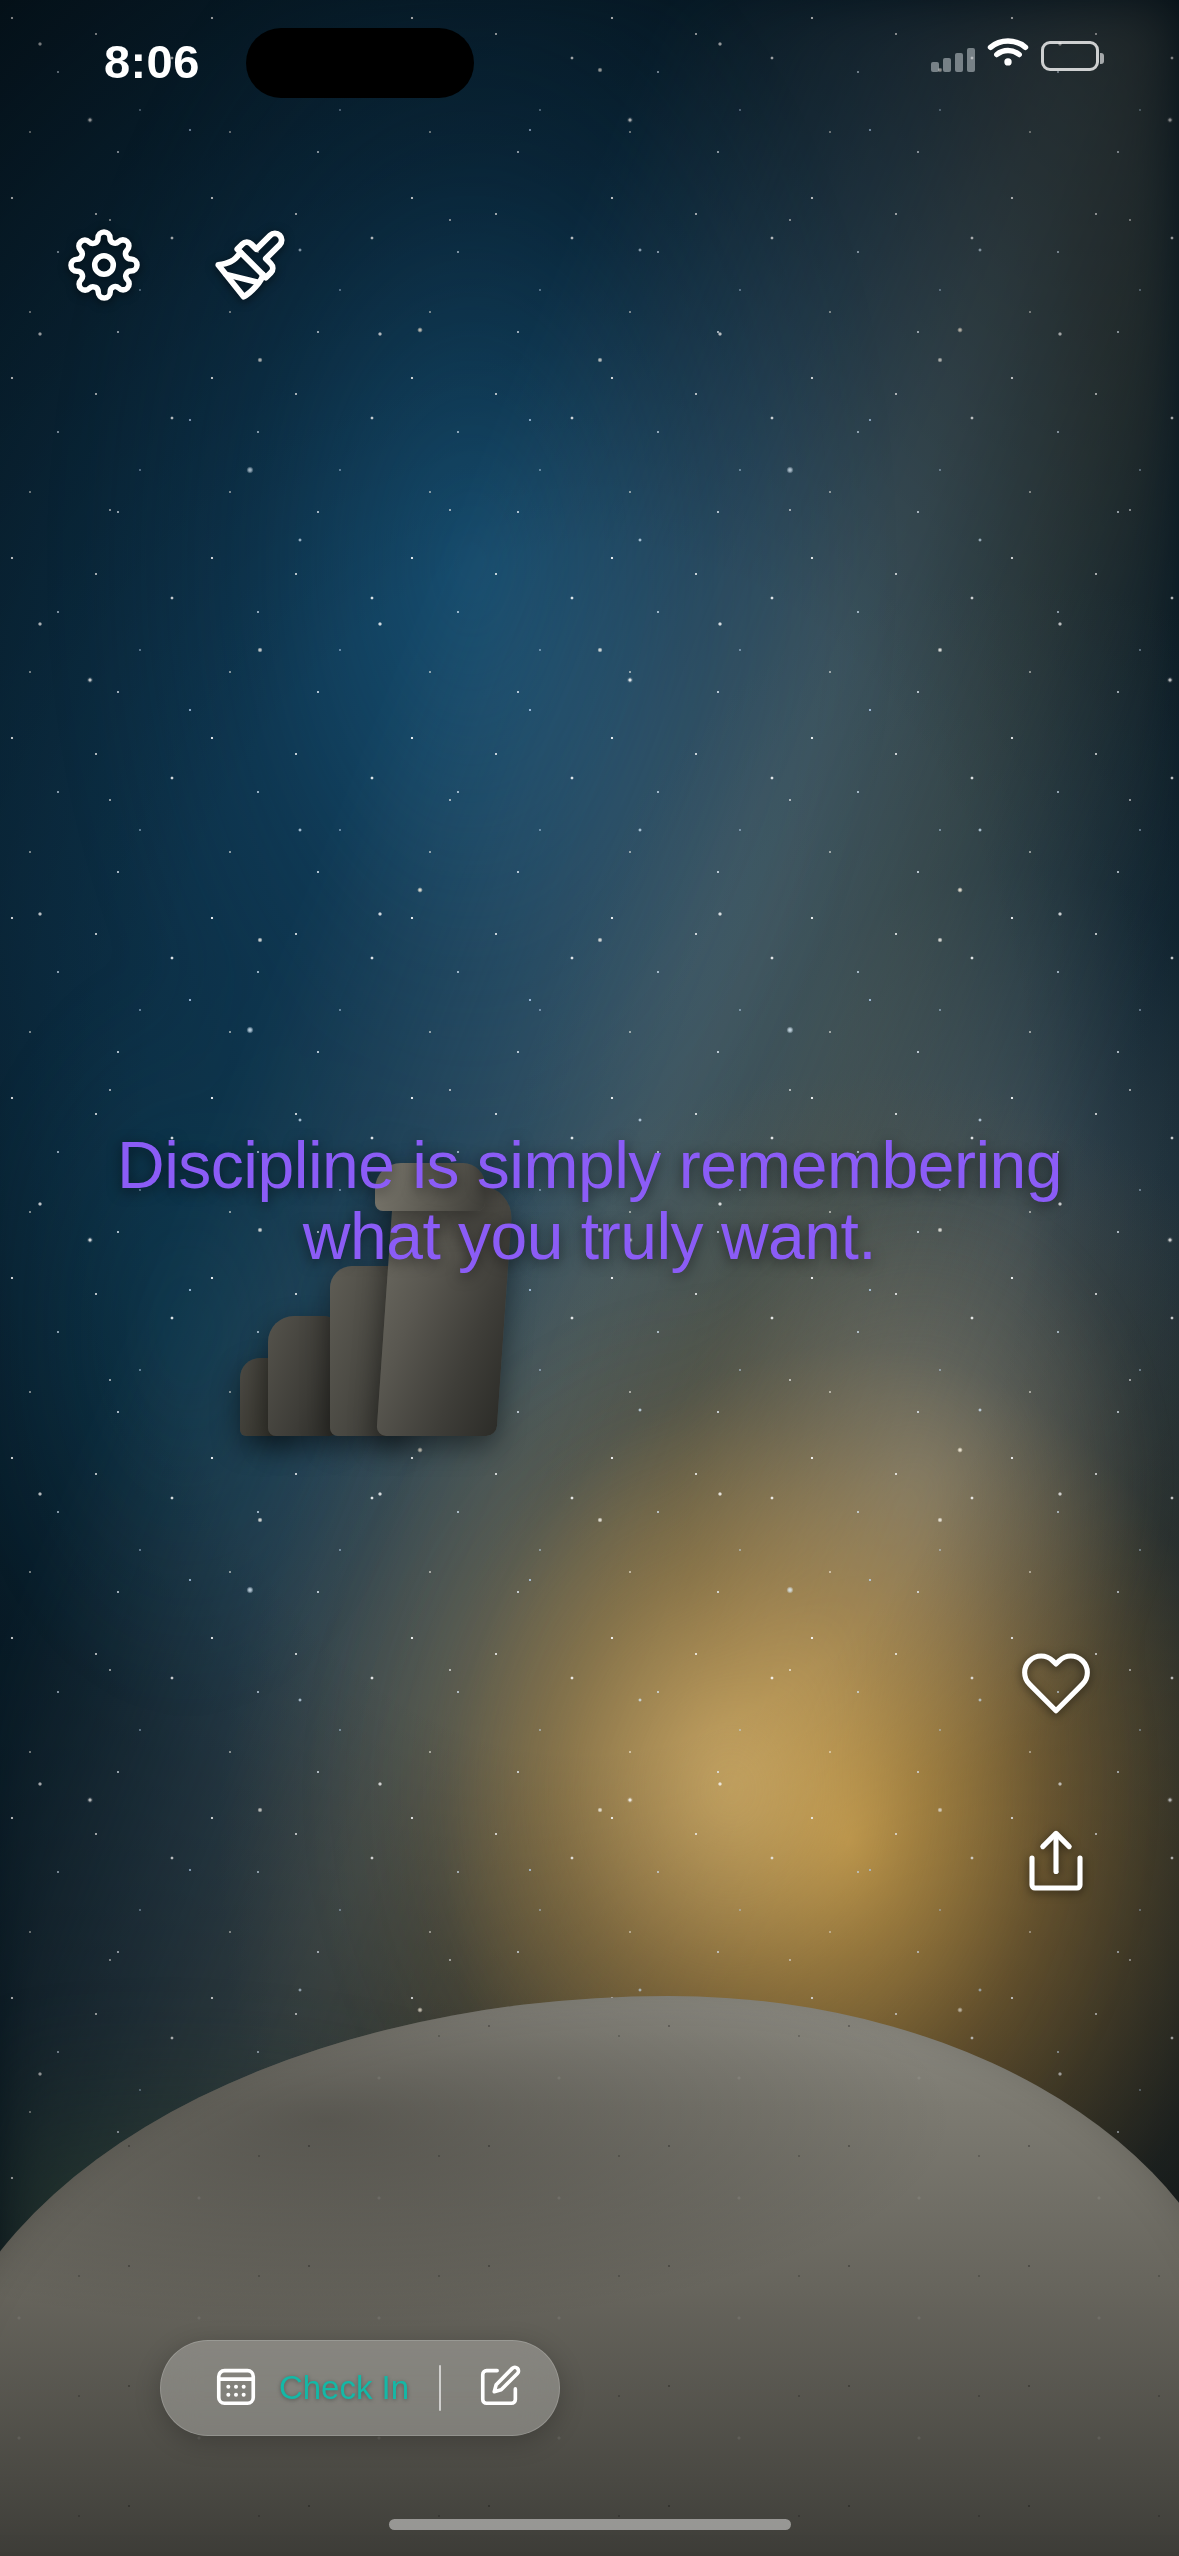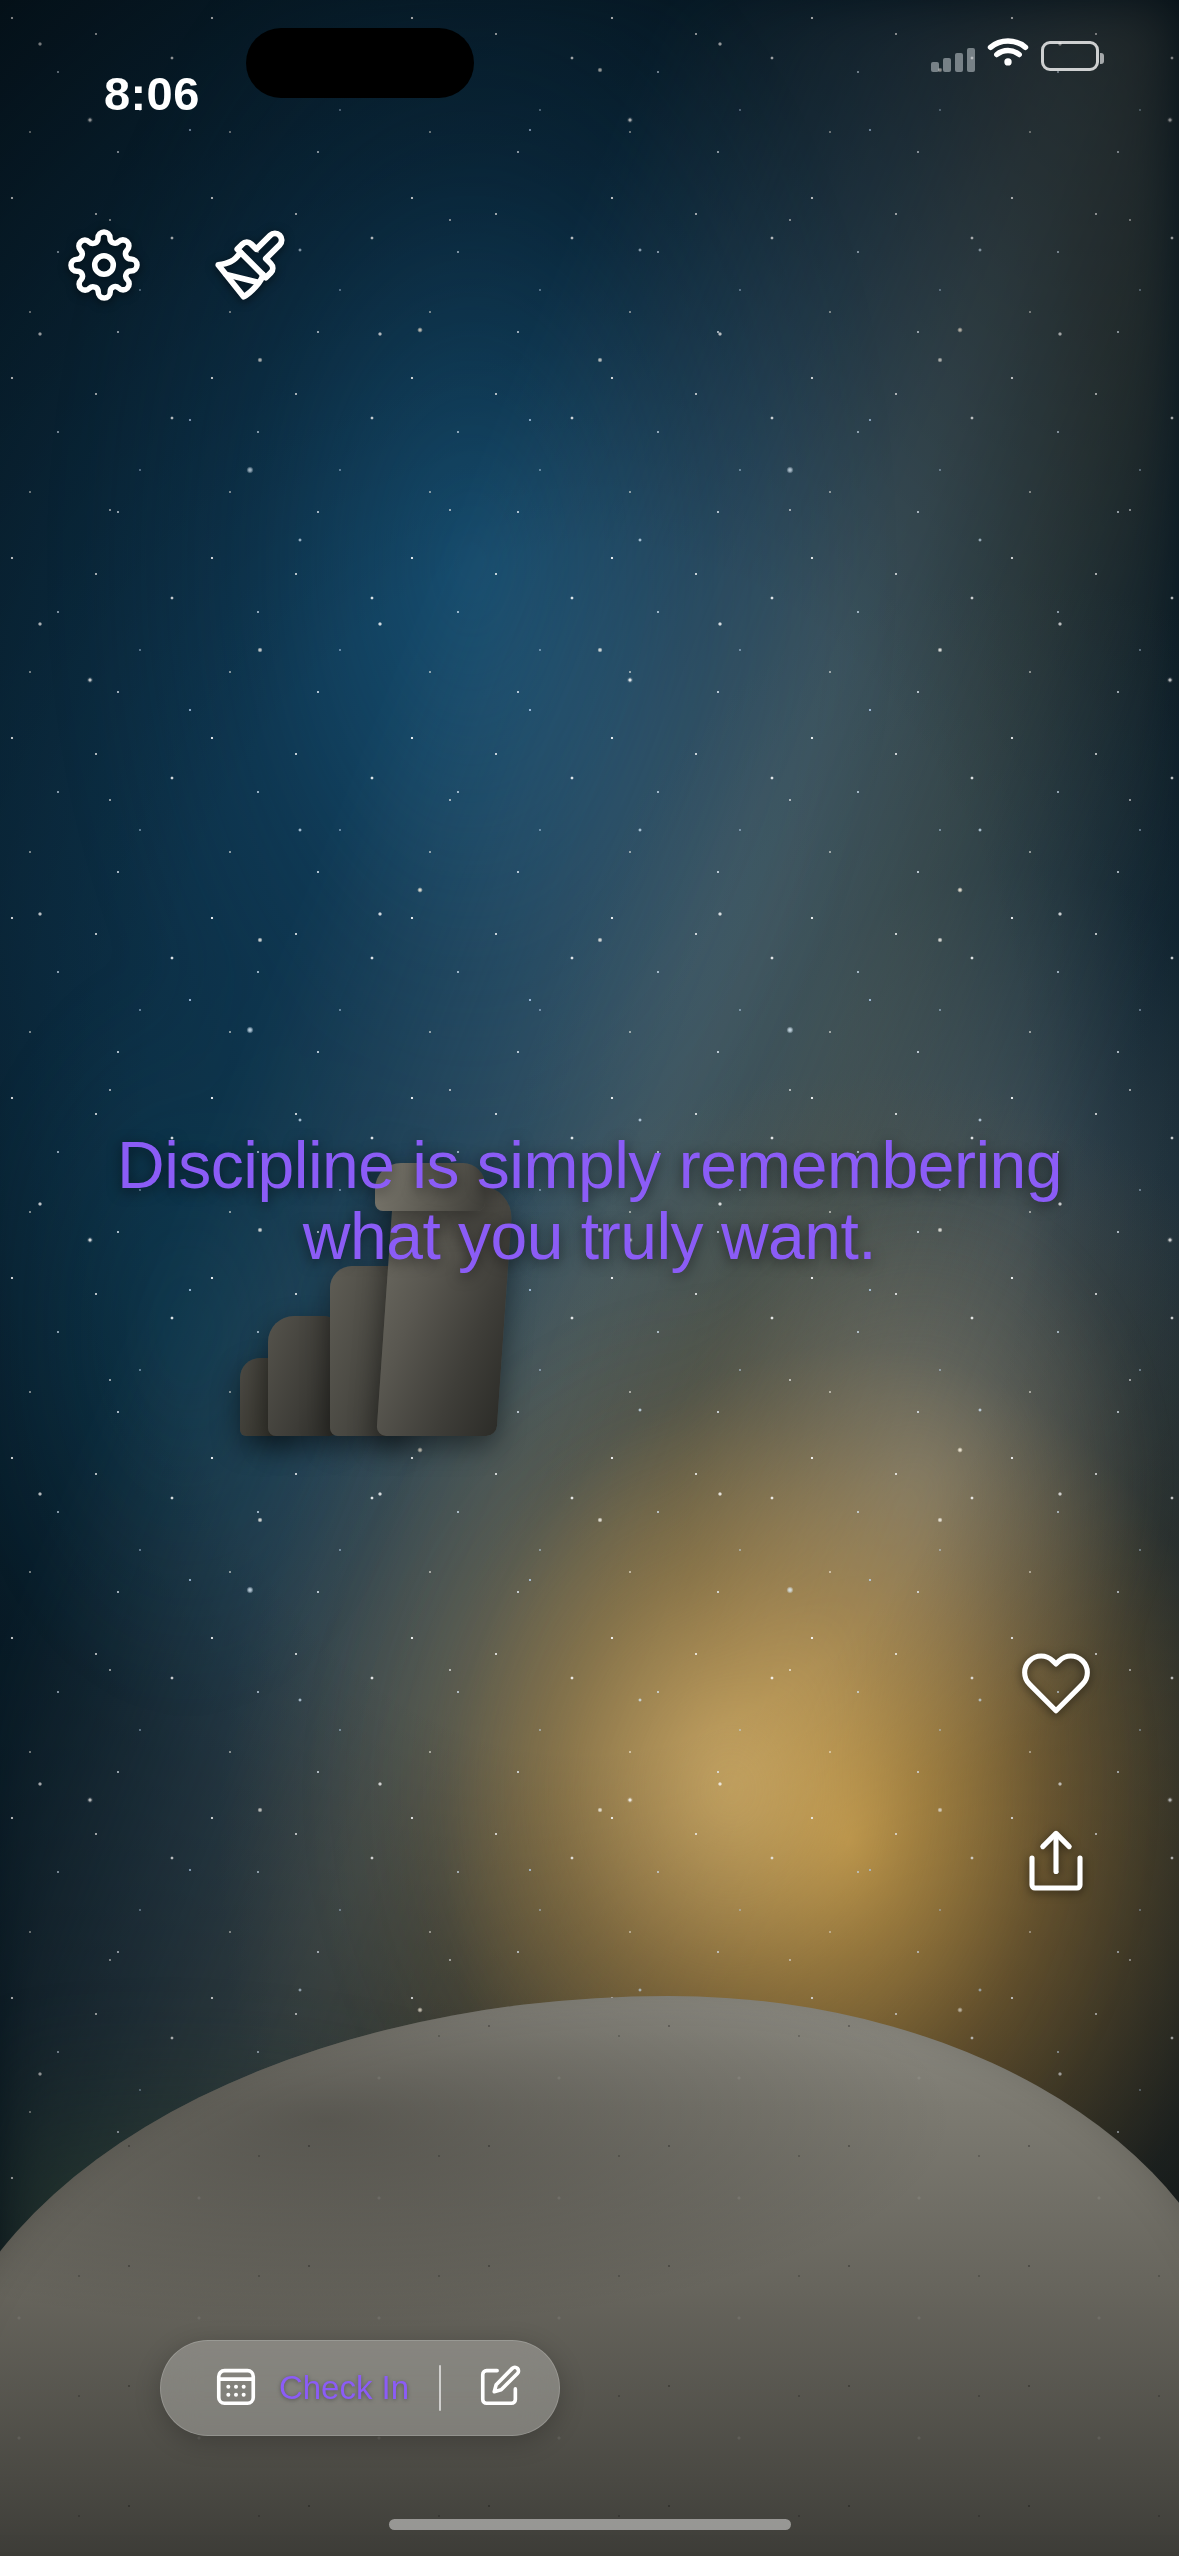--- a/index.html
+++ b/index.html
@@ -146,21 +146,20 @@
   
   .statusbar {
     position:absolute; top:0; left:0; right:0; height:130px;
     z-index:40;
   }
   .sb-time {
     position:absolute; left:104px; top:34px;
     font-size:47px; font-weight:700; color:#fff;
     letter-spacing:.4px;
     font-family:"Liberation Sans", sans-serif;
-    margin-top:32px;
   }
   .dynamic-island {
     position:absolute; left:246px; top:28px;
     width:228px; height:70px;
     background:#000; border-radius:38px;
   }
   .sb-right { position:absolute; right:80px; top:38px; display:flex; align-items:center; gap:12px; }
   .cell-bars { display:flex; align-items:flex-end; gap:4px; height:32px; opacity:.45; }
   .cell-bars i { display:block; width:8px; background:#e8eef2; border-radius:2px; }
   .cell-bars i:nth-child(1){height:10px}
@@ -225,21 +224,21 @@
     border:1px solid rgba(255,255,255,0.16);
     display:flex; align-items:center;
     z-index:35;
     box-shadow: 0 6px 26px rgba(0,0,0,0.22);
   }
   .checkin {
     flex:1; display:flex; align-items:center; justify-content:center; gap:20px;
     height:100%; cursor:pointer; padding-left:22px;
   }
   .checkin-label {
-    color:#8b5cf6; font-size:33px; font-weight:400;
+    color:#14b8a6; font-size:33px; font-weight:400;
     text-shadow:0 1px 4px rgba(0,0,0,0.35);
     white-space:nowrap;
   }
   .bar-divider {
     width:2px; height:46px; background:rgba(255,255,255,0.62); border-radius:2px;
   }
   .edit-btn {
     width:118px; height:100%;
     display:flex; align-items:center; justify-content:center; cursor:pointer;
   }

